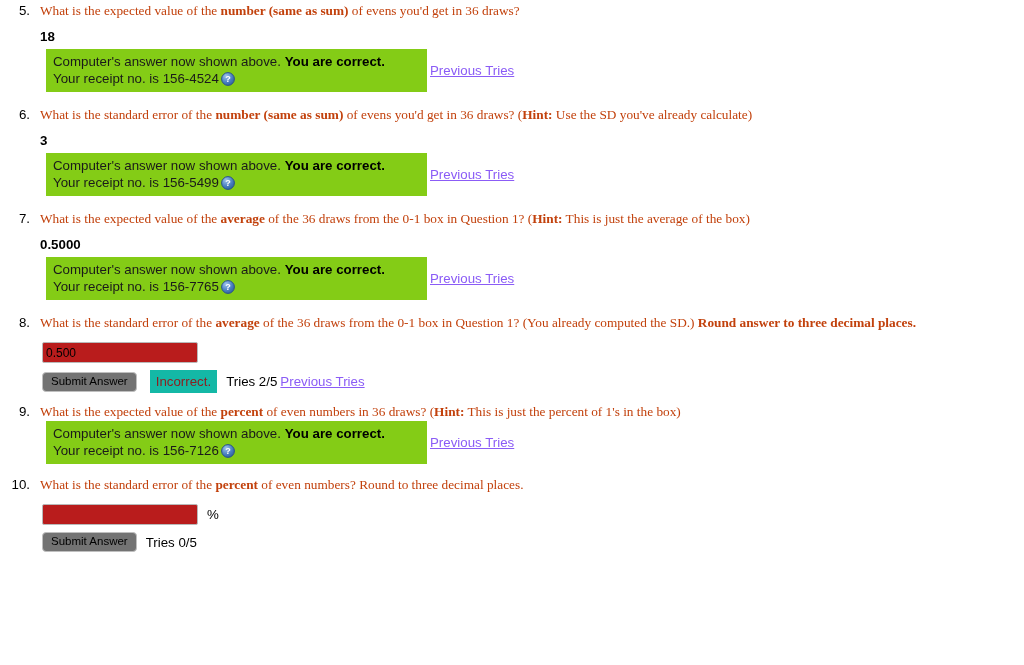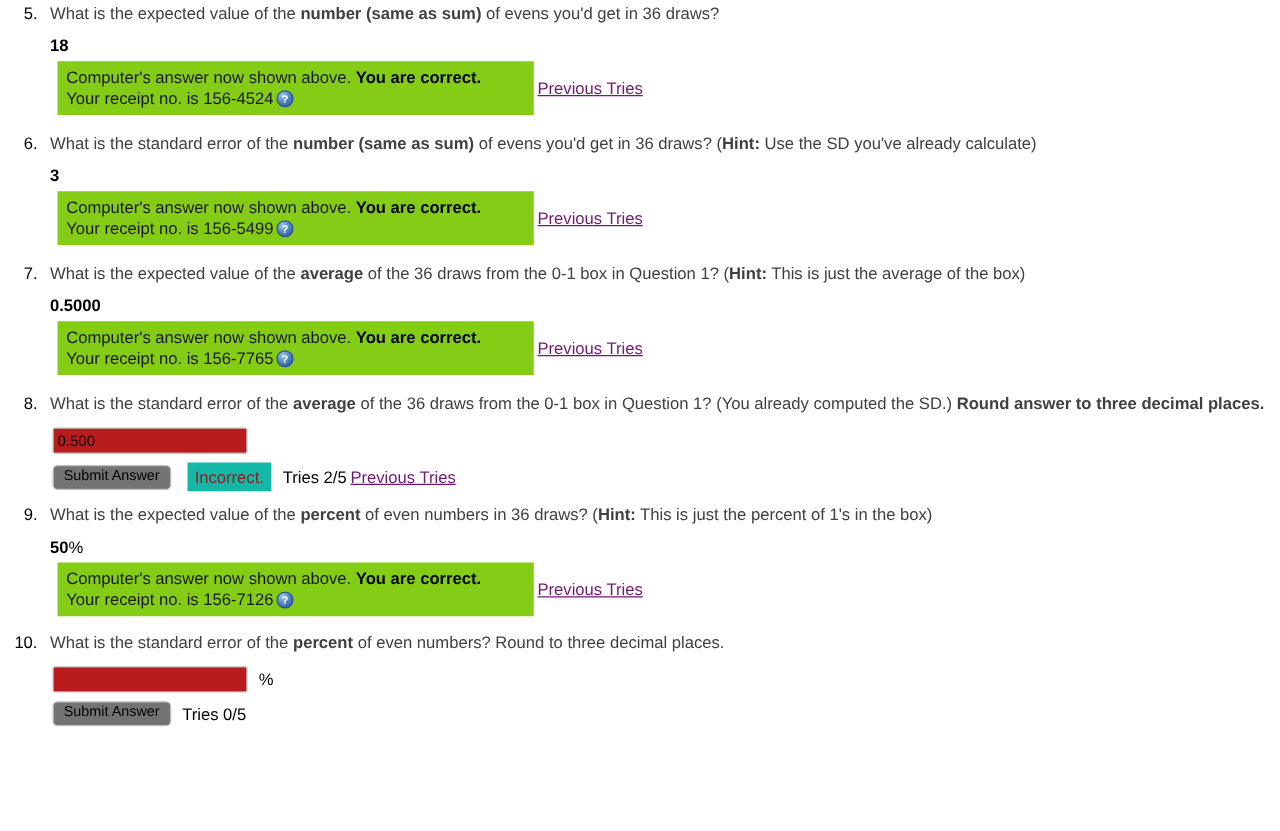--- a/index.html
+++ b/index.html
@@ -43,22 +43,23 @@
     width: 30px;
     text-align: right;
     font-size: 13.3px;
     line-height: 17px;
     color: #000;
   }
 
   .qtext {
     font-size: 13.3px;
     line-height: 18px;
-    color: #404040;
-    margin: 0;
+    color: #c2410c;
+    margin: 0;
+    font-family: Liberation Serif, serif;
   }
   .qtext b { font-weight: bold; }
 
   
   .answer-value {
     font-weight: bold;
     font-size: 13.3px;
     line-height: 16px;
     margin-left: 0px;
     padding-top: 9px;
@@ -88,21 +89,21 @@
 
   .help-icon {
     display: inline-block;
     vertical-align: -3px;
     width: 14px;
     height: 14px;
     margin-left: 2px;
   }
 
   .prev-tries {
-    color: #701a75;
+    color: #8b5cf6;
     text-decoration: underline;
     font-size: 13.3px;
     line-height: 17px;
     margin-left: 3px;
     cursor: pointer;
     white-space: nowrap;
   }
 
   
   .input-area {
@@ -246,21 +247,20 @@
             <button class="submit-btn">Submit Answer</button>
             <span class="incorrect-badge">Incorrect.</span>
             <span class="tries-text">Tries 2/5</span>
             <a class="prev-tries" href="#">Previous Tries</a>
           </div>
         </div>
       </li>
       <li class="question" style="margin-bottom: 12px;">
         <span class="qnum">9.</span>
         <div class="qtext">What is the expected value of the <b>percent</b> of even numbers in 36 draws? (<b>Hint:</b> This is just the percent of 1's in the box)</div>
-        <div class="answer-value"><span>50</span><span class="unit">%</span></div>
         <div class="feedback-row">
           <div class="feedback-box">
             <div><span>Computer's answer now shown above. </span><span class="bold">You are correct.</span></div>
             <div><span>Your receipt no. is 156-7126</span><span class="help-icon"><svg width="14" height="14" viewBox="0 0 14 14">
                   <defs>
                     <radialGradient id="hg" cx="35%" cy="28%" r="80%">
                       <stop offset="0%" stop-color="#9ec4ec"></stop>
                       <stop offset="60%" stop-color="#4a7fc1"></stop>
                       <stop offset="100%" stop-color="#2f5f9e"></stop>
                     </radialGradient>

